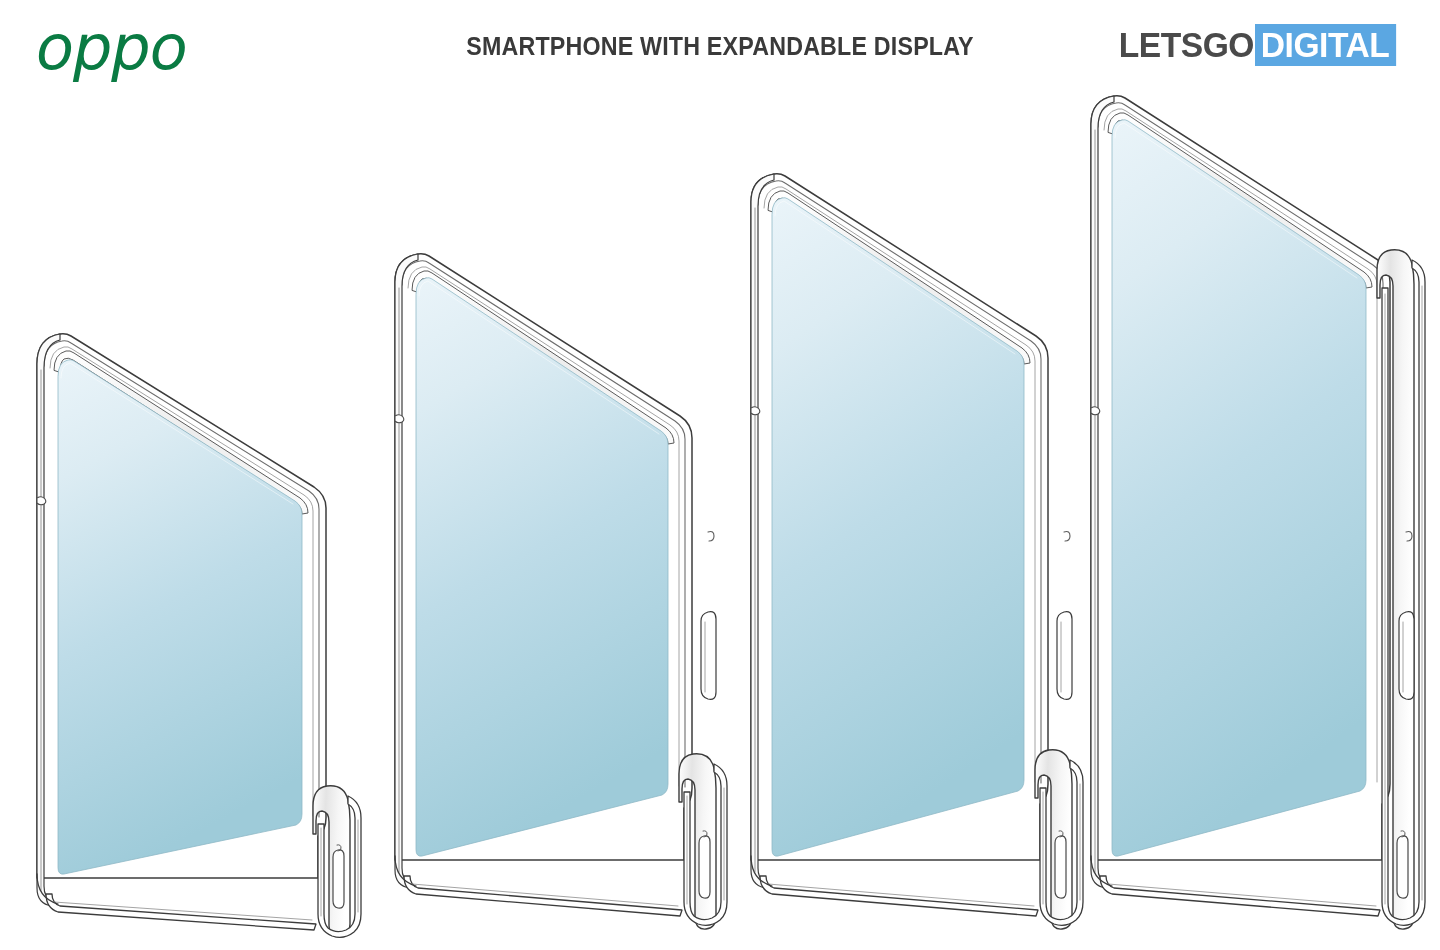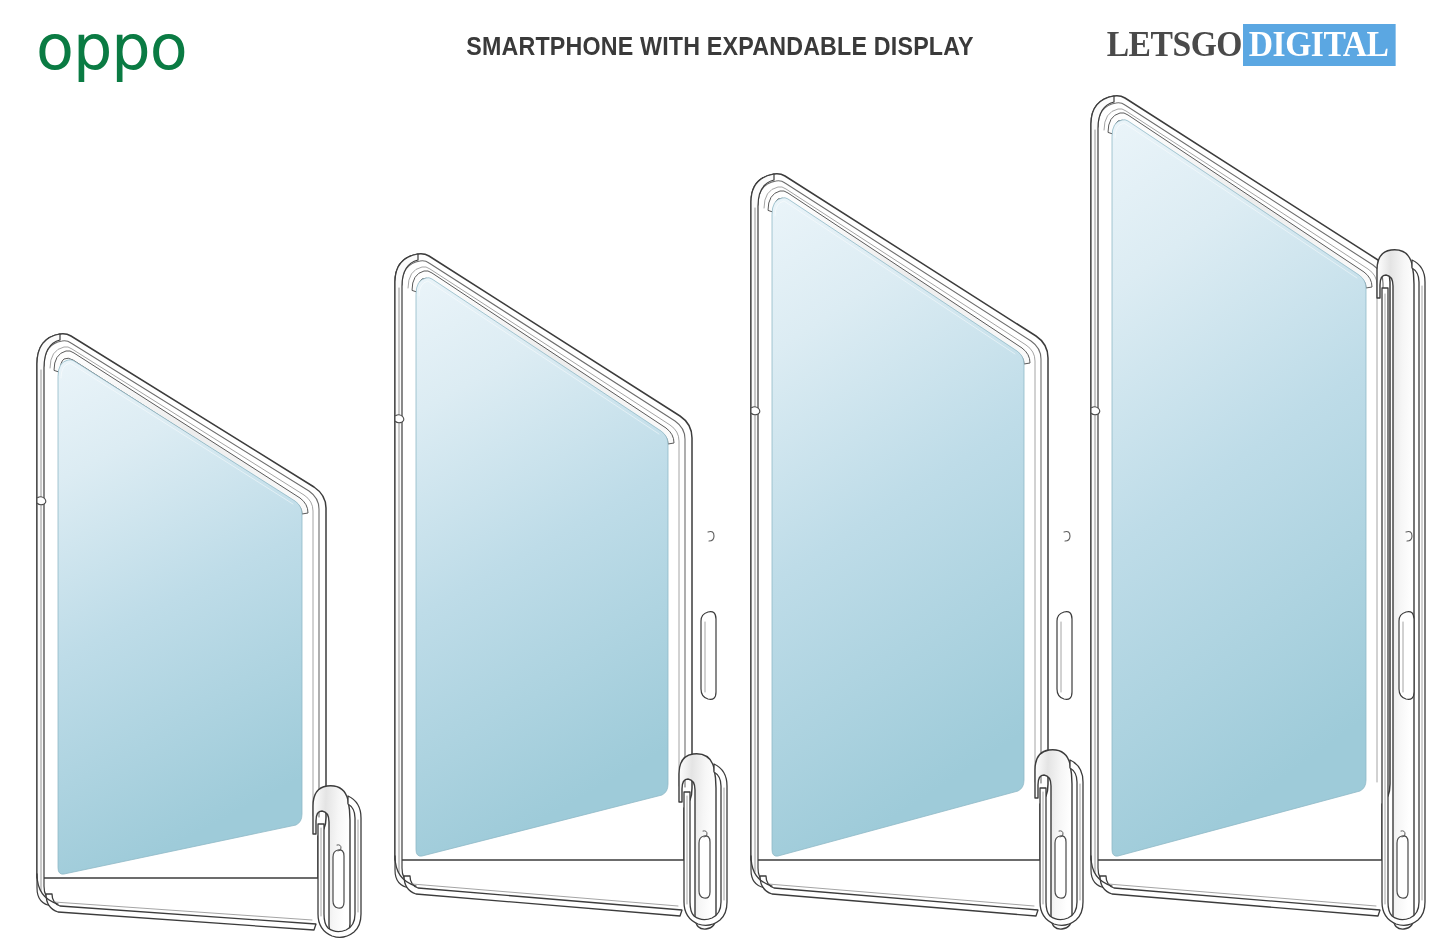--- a/index.html
+++ b/index.html
@@ -29,20 +29,21 @@
     position: absolute;
     left: 36px;
     top: 17px;
     font-size: 62px;
     line-height: 62px;
     font-weight: 400;
     letter-spacing: -1px;
     color: #0a7b43;
     font-family: "DejaVu Sans", sans-serif;
     user-select: none;
+    font-style: italic;
   }
 
   .doc-title {
     position: absolute;
     left: 0;
     top: 32px;
     width: 1440px;
     text-align: center;
     font-size: 25px;
     font-weight: bold;
@@ -52,21 +53,21 @@
     transform: scaleX(0.93);
   }
 
   .lgd-logo {
     position: absolute;
     right: 38px;
     top: 24px;
     display: flex;
     align-items: center;
     height: 42px;
-    font-family: Liberation Serif, serif;
+    font-family: Liberation Sans, sans-serif;
   }
   .lgd-letsgo {
     font-size: 35px;
     line-height: 42px;
     font-weight: bold;
     letter-spacing: -0.5px;
     color: #4a4a4a;
     transform: scaleX(0.96);
     transform-origin: right center;
     padding-right: 1px;

